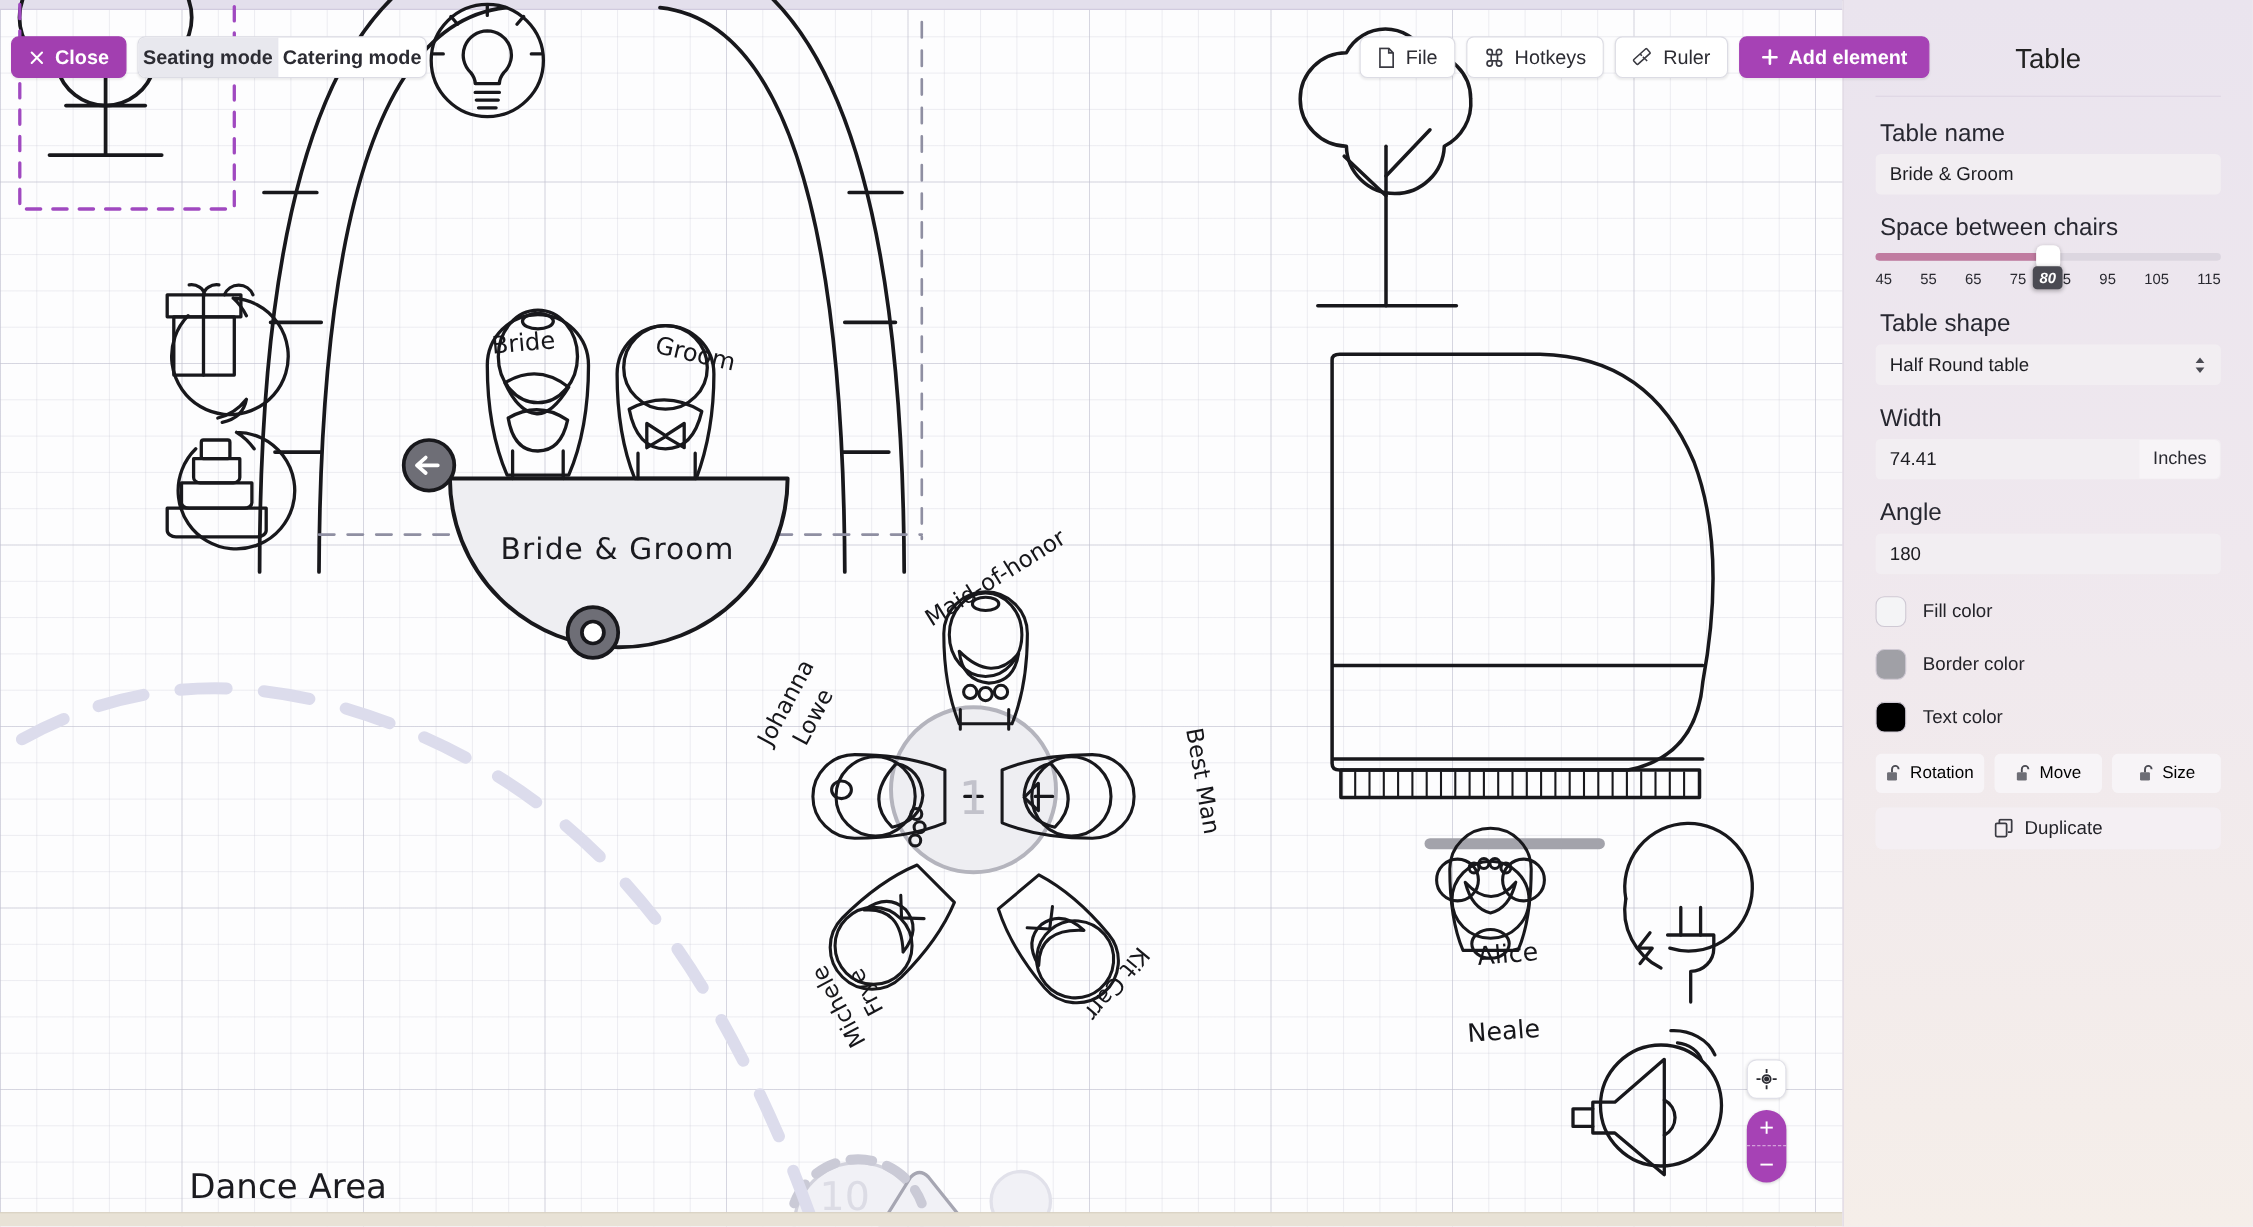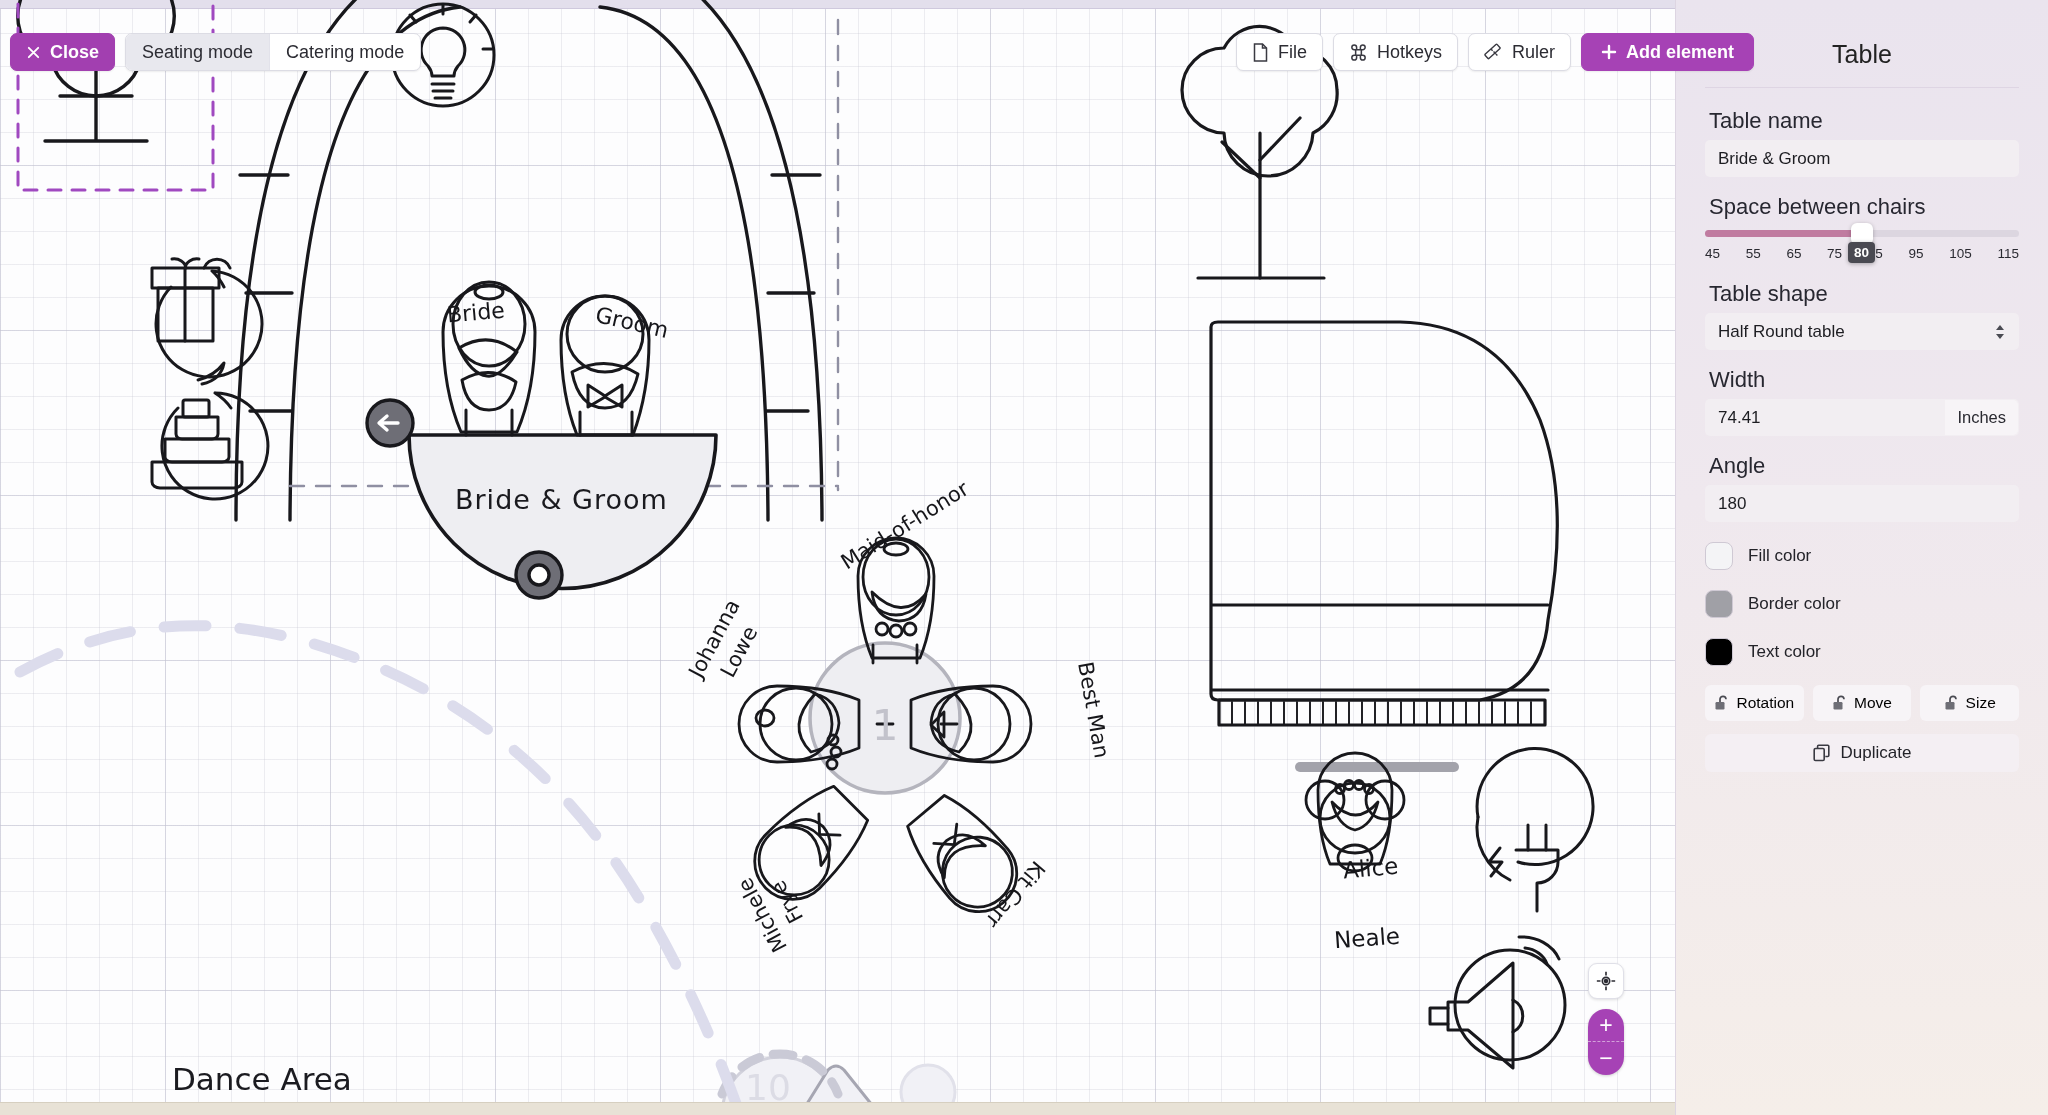--- a/index.html
+++ b/index.html
@@ -52,22 +52,22 @@
   .btn.primary {
     background:#a23fb0; border-color:#a23fb0; color:#fff; font-weight:700;
   }
   .btn.accent-add { background:#a642b5; border-color:#a642b5; color:#ffffff; font-weight:700; padding:0 19px; }
   .seg {
     display:flex; height:38px; border-radius:7px; overflow:hidden;
     border:1px solid #dcdce4; background:#fff;
     box-shadow: 0 1px 2px rgba(0,0,0,0.07);
   }
   .seg > div {
-    display:flex; align-items:center; padding:0 16px;
-    font-size:18px; color:#2c2c33; cursor:pointer; white-space:nowrap;
+    display:flex; align-items:center; padding:0 4px;
+    font-size:18px; color:#2c2c33; cursor:pointer; white-space:nowrap;font-weight:bold;
   }
   .seg > div + div { border-left:1px solid #e2e2ea; }
   .seg > div.active { background:#e8e8ee; }
   .ic { display:inline-flex; align-items:center; justify-content:center; }
 
   
   .zoom-stack { position:absolute; right:51px; bottom:40px; z-index:35; display:flex; flex-direction:column; align-items:center; gap:10px; }
   .recenter {
     width:36px; height:36px; border-radius:9px; background:#fff;
     border:1px solid #e0e0e8; box-shadow:0 1px 3px rgba(0,0,0,.12);
@@ -443,21 +443,21 @@
     </div>
     <div class="ticks" id="slider-ticks">
         <span>45</span>
         <span>55</span>
         <span>65</span>
         <span>75</span>
         <span>85</span>
         <span>95</span>
         <span>105</span>
         <span>115</span>
-        <span class="tick-bubble" style="left: calc(50% - 14px);">80</span>
+        <span class="tick-bubble" style="left: calc(50% - 14px); font-style: italic;">80</span>
       </div>
 
     <div class="fld-label">Table shape</div>
     <div class="fld sel">
       <span>Half Round table</span>
       <span class="ic">
         <svg width="12" height="16" viewBox="0 0 12 16" fill="#4a4a52">
           <path d="M6 1 L10 6 H2 Z"></path>
             <path d="M6 15 L10 10 H2 Z"></path>
           </svg>

